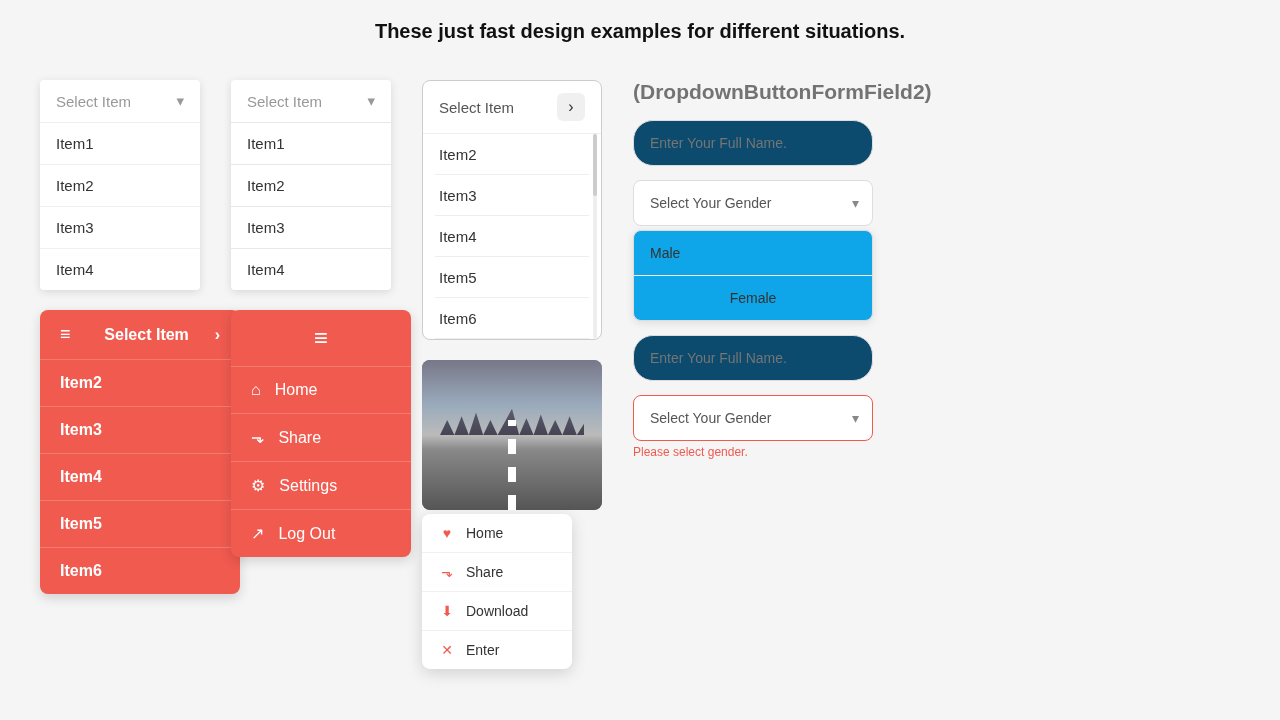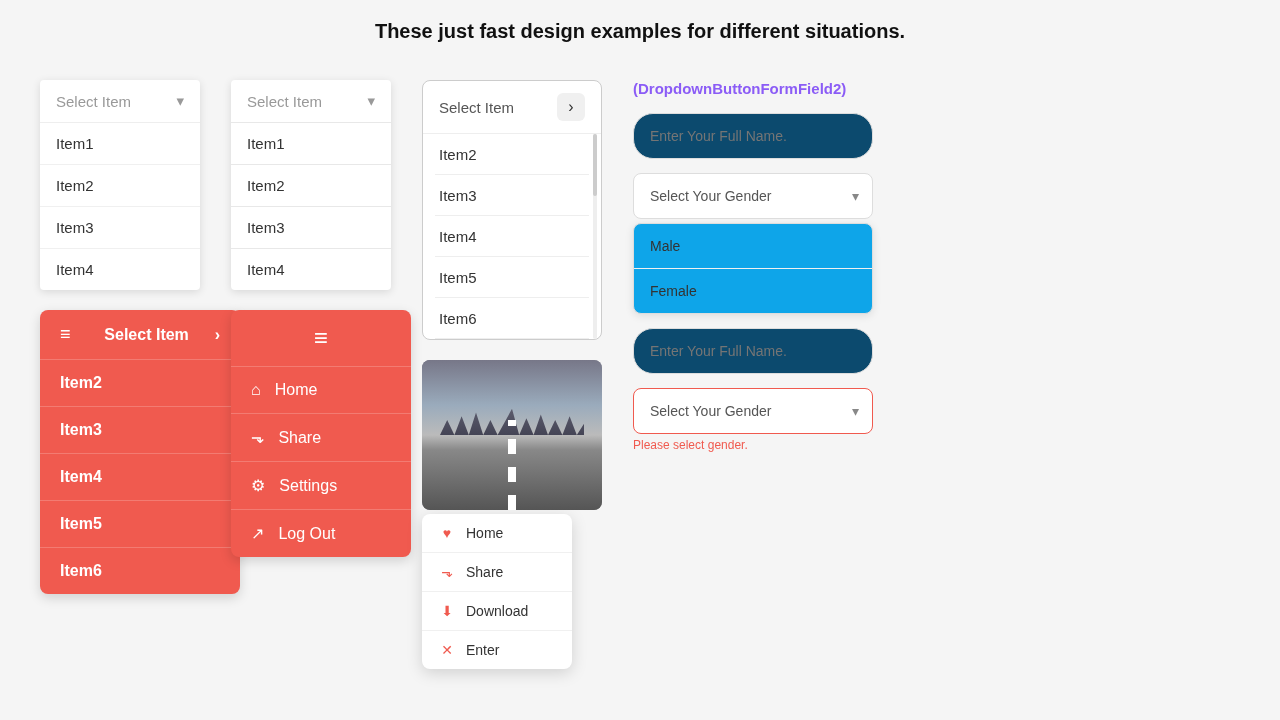--- a/index.html
+++ b/index.html
@@ -262,23 +262,23 @@
     }
     .heart-icon { color: #f05a4f; }
     .share-icon { color: #f05a4f; }
     .download-icon { color: #f05a4f; }
     .cancel-icon { color: #f05a4f; }
     
     .form-area {
       width: 240px;
     }
     .form-title {
-      font-size: 15px;
+      font-size: 21px;
       font-weight: 600;
-      color: #8b5cf6;
+      color: #737373;
       margin-bottom: 16px;
     }
     .form-input {
       width: 100%;
       padding: 14px 16px;
       border: 1.5px solid #ddd;
       border-radius: 20px;
       font-size: 14px;
       color: #999;
       background: #0c4a6e;
@@ -319,21 +319,21 @@
       overflow: hidden;
       box-shadow: 0 2px 8px rgba(0,0,0,0.1);
     }
     .gender-dropdown-item {
       padding: 14px 16px;
       font-size: 14px;
       color: #333;
       border-bottom: 1px solid #f0f0f0;
       cursor: pointer;
     }
-    .gender-dropdown-item:last-child { border-bottom: none; }
+    .gender-dropdown-item:last-child { border-bottom: none; text-align: center; }
     
     .form-select-error {
       width: 100%;
       padding: 14px 16px;
       border: 1.5px solid #f05a4f;
       border-radius: 8px;
       font-size: 14px;
       color: #555;
       background: white;
       appearance: none;

